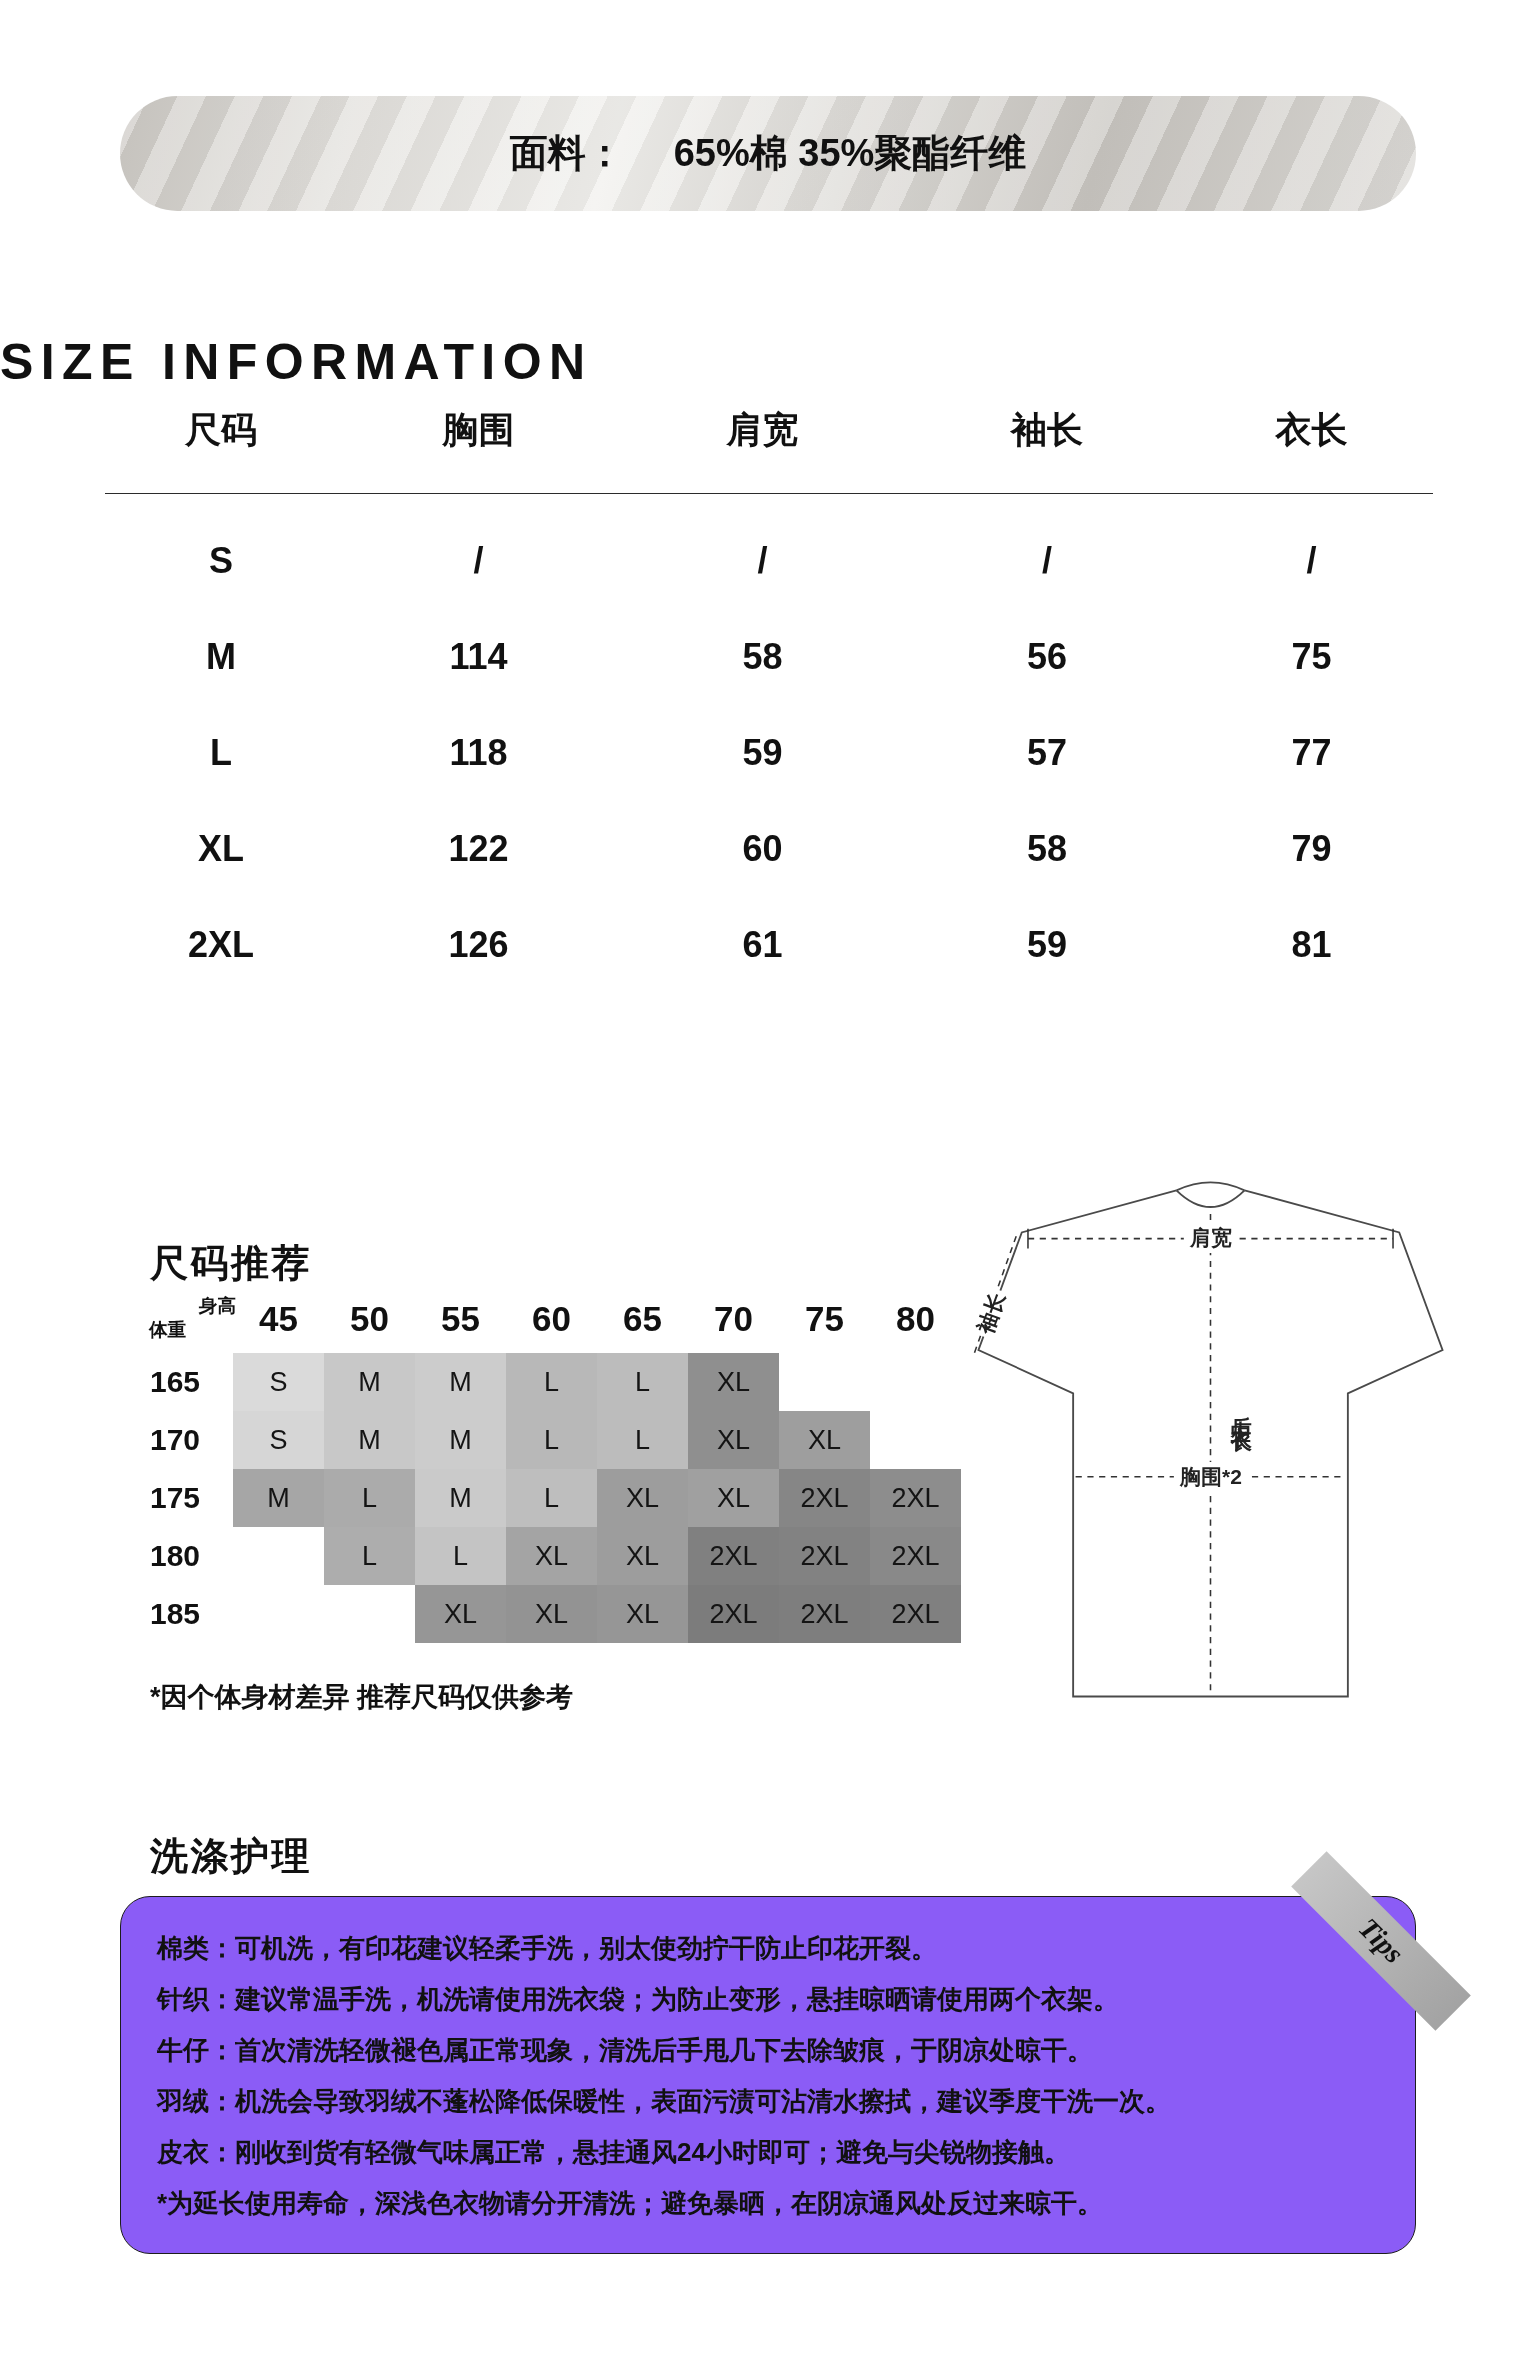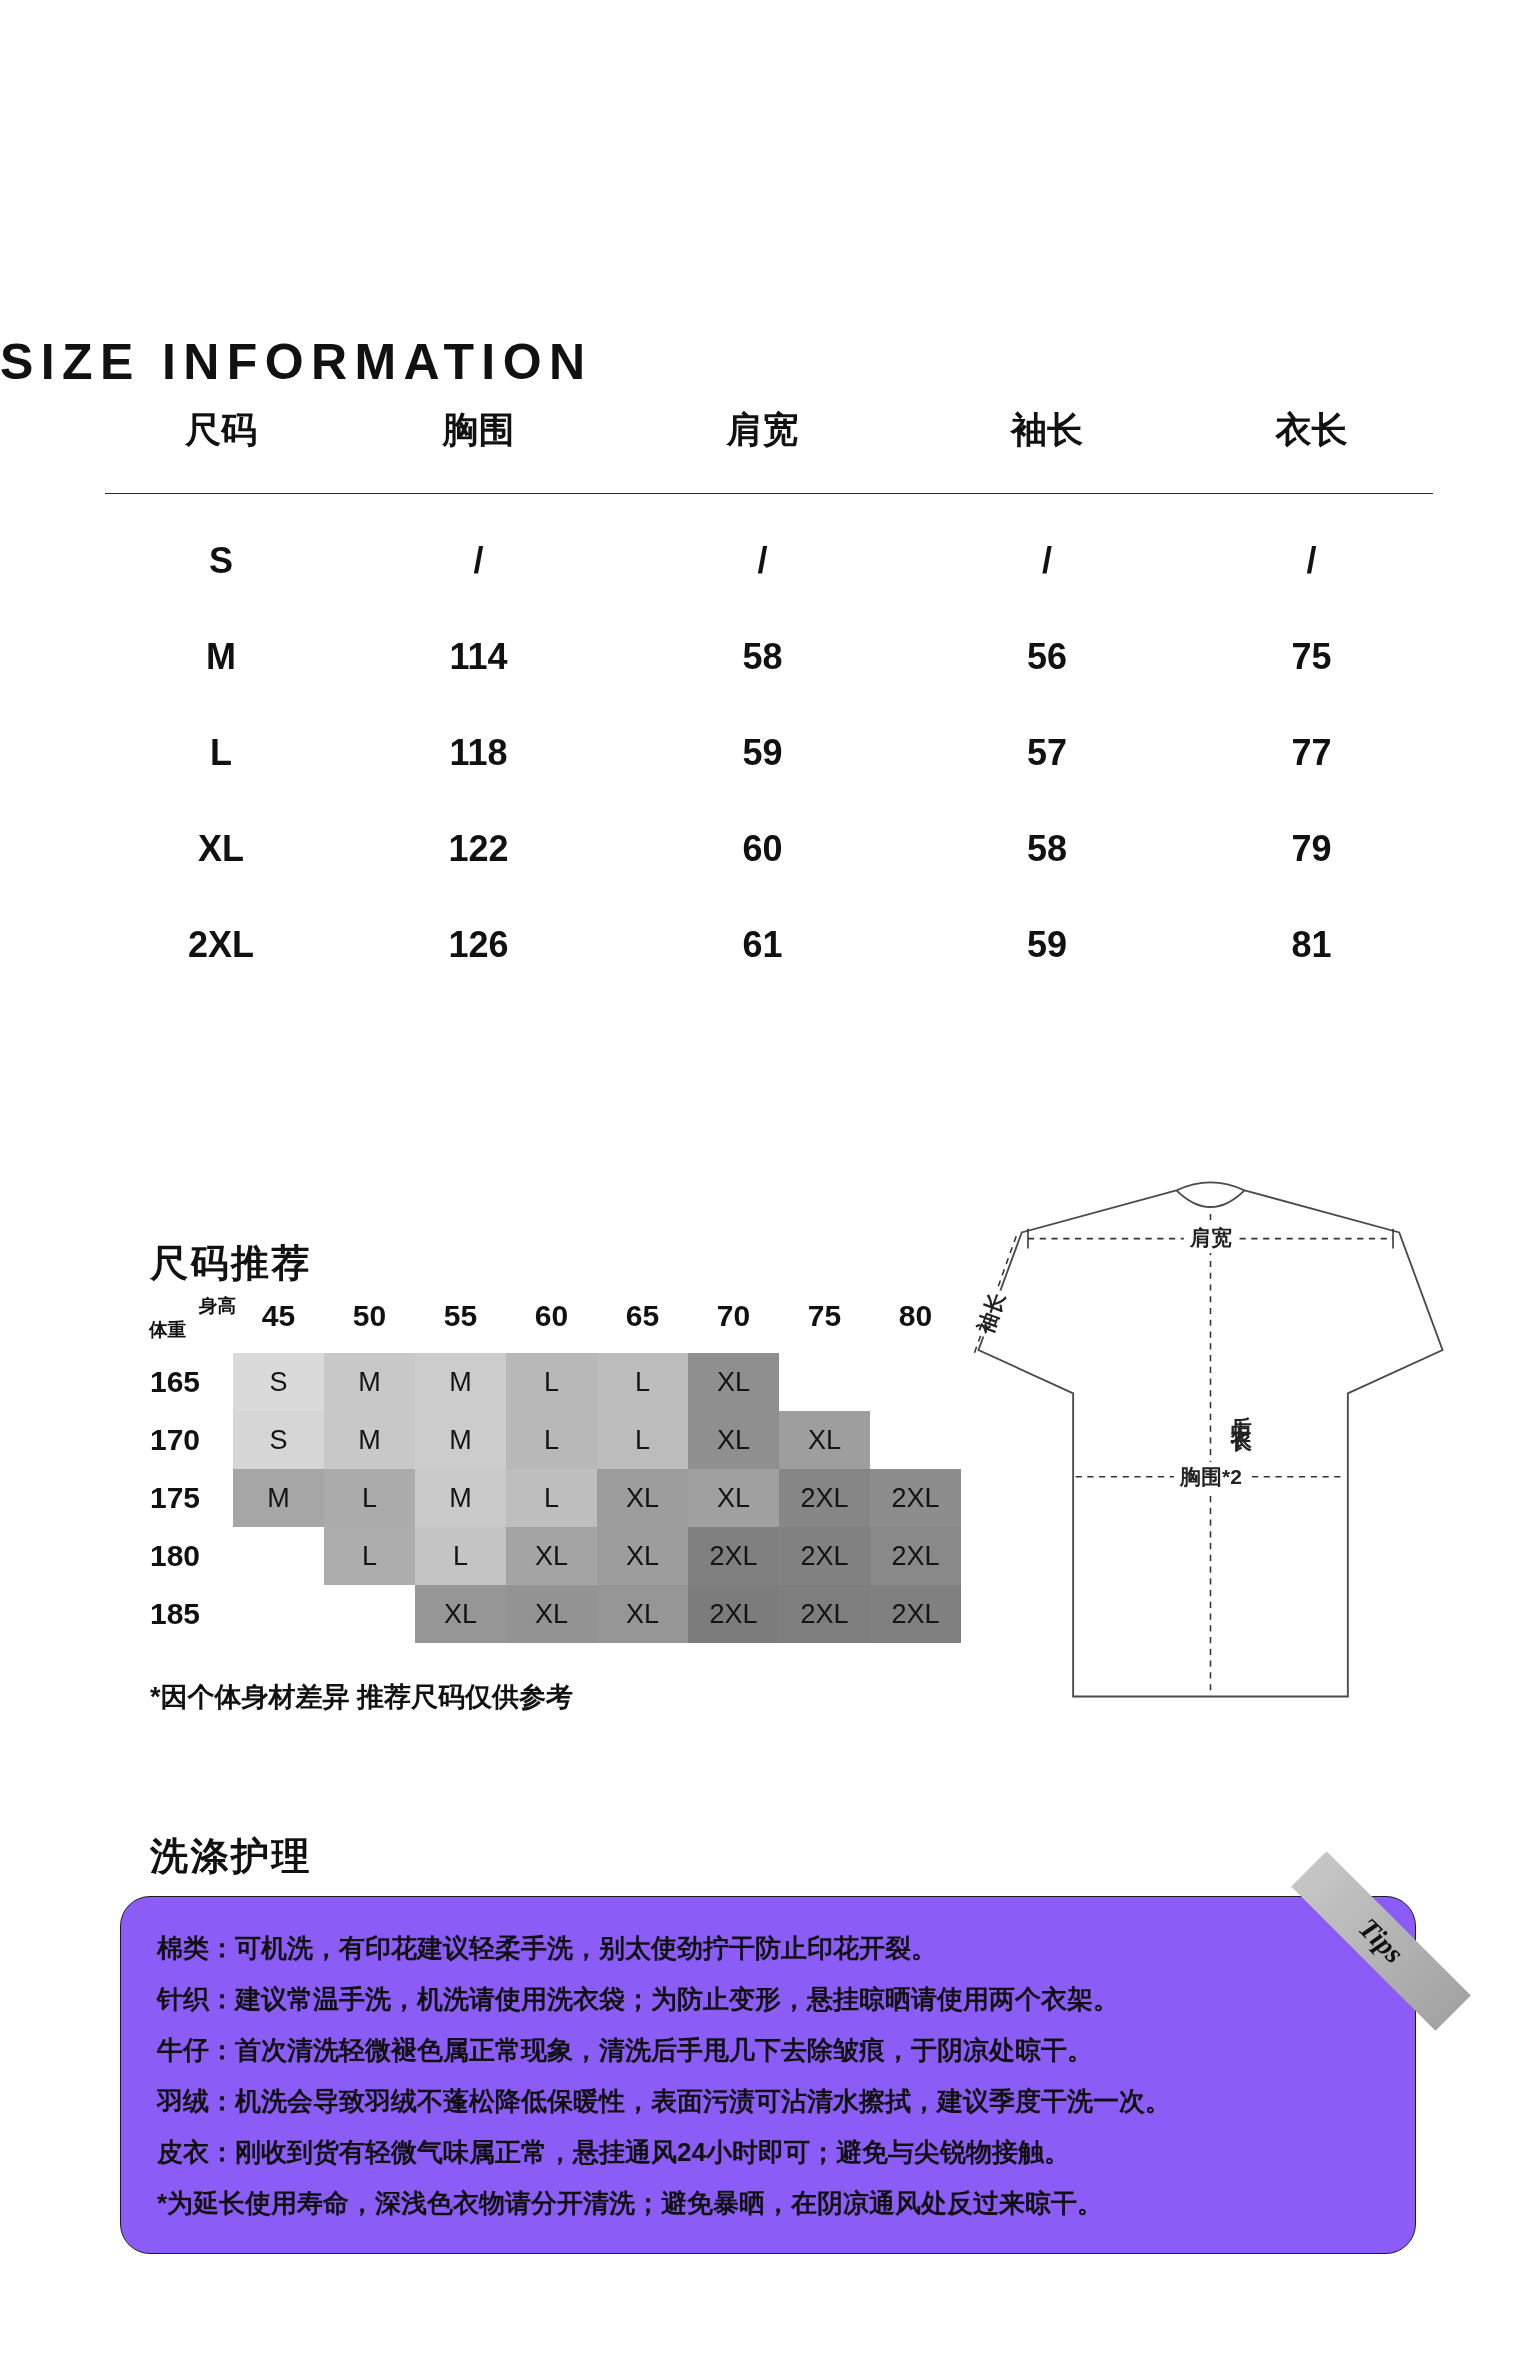--- a/index.html
+++ b/index.html
@@ -40,21 +40,21 @@
   .notes .note-line{height:67px;display:flex;align-items:center;}
 
   
   .rec-heading{position:absolute;left:150px;top:1238px;font-size:38px;font-weight:700;letter-spacing:2.5px;}
   .corner-label{position:absolute;left:149px;top:1293px;width:87px;height:50px;font-size:18.6px;font-weight:700;}
   .corner-top{position:absolute;top:0;right:0;}
   .corner-bottom{position:absolute;bottom:0;left:0;}
   .weights{
     position:absolute;left:233px;top:1299px;
     display:grid;grid-template-columns:repeat(8,91px);
-    font-size:30px;font-weight:600;text-align:center;
+    font-size:35px;font-weight:600;text-align:center;
   }
   .heights{position:absolute;left:150px;top:1353px;width:80px;}
   .heights .height-label{height:58px;display:flex;align-items:center;font-size:30px;font-weight:600;}
   .matrix{
     position:absolute;left:233px;top:1353px;
     display:grid;grid-template-columns:repeat(8,91px);grid-auto-rows:58px;
   }
   .mcell{display:flex;align-items:center;justify-content:center;font-size:27px;font-weight:500;color:#141414;}
   .rec-footnote{position:absolute;left:150px;top:1679px;font-size:27px;font-weight:700;}
 
@@ -85,20 +85,24 @@
     display:flex;align-items:center;justify-content:center;
     font-family:"Liberation Serif",serif;font-style:italic;font-weight:700;font-size:28.5px;color:#111;
     z-index:5;
   }
 </style>
 </head>
 <body>
 
 <div class="page">
 
+  <div class="fabric-banner">
+    <span class="fabric-label">面料：</span>
+    <span>65%棉 35%聚酯纤维</span>
+  </div>
 
   <div class="size-title">SIZE INFORMATION</div>
 
   <div class="spec-table">
     <div class="spec-head">
       <div>尺码</div>
       <div>胸围</div>
       <div>肩宽</div>
       <div>袖长</div>
       <div>衣长</div>

